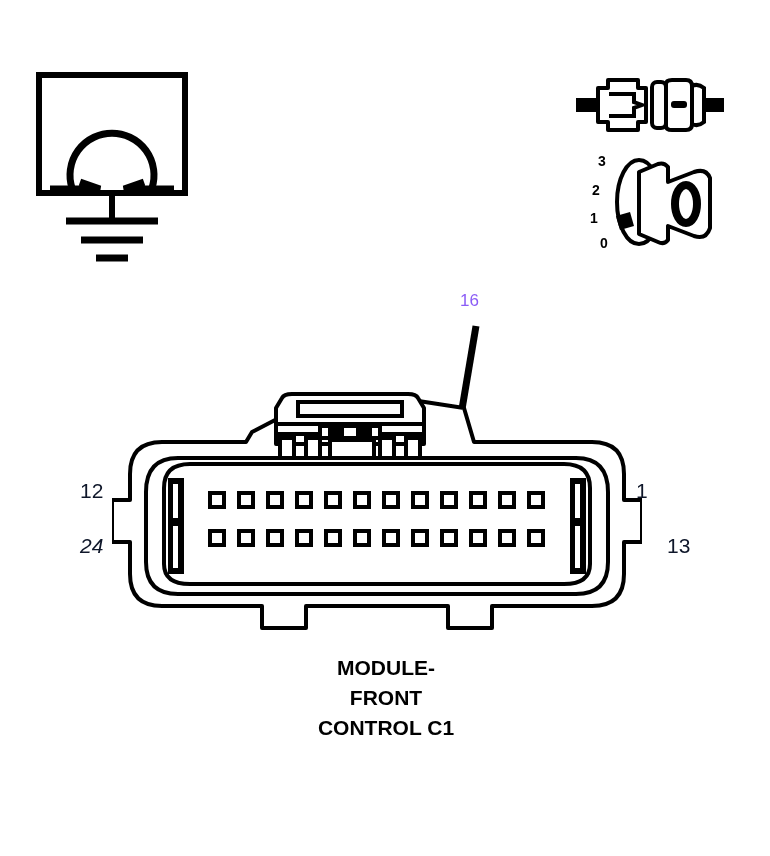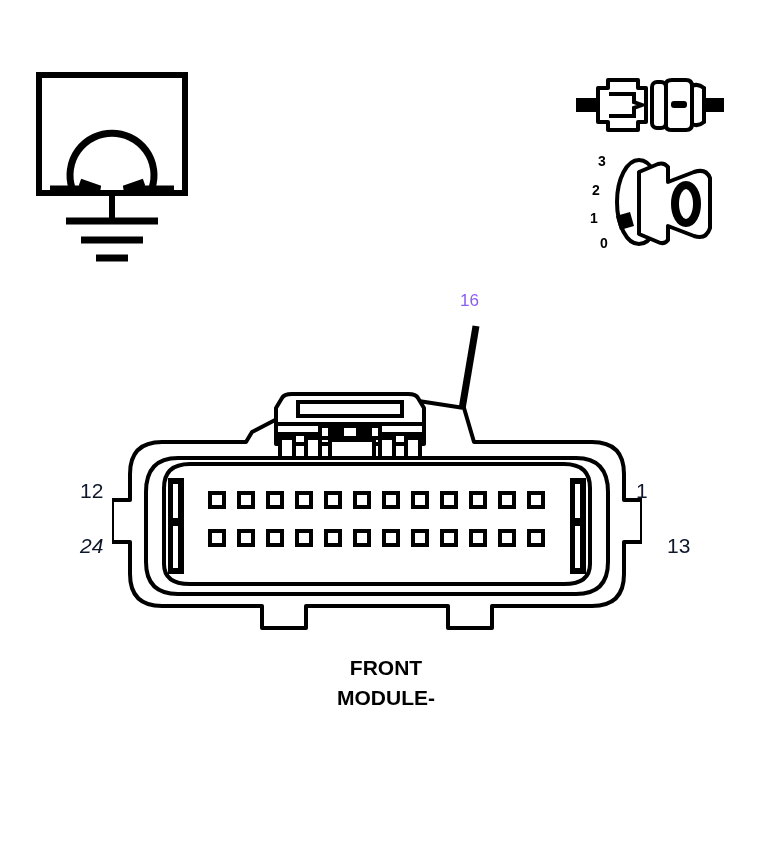--- a/index.html
+++ b/index.html
@@ -221,18 +221,19 @@
       </g>
     </svg>
   </div>
 
   <div class="abs pin-label" style="left:80px; top:480px;">12</div>
   <div class="abs pin-label" style="left:80px; top:535px;font-style:italic;">24</div>
   <div class="abs pin-label" style="left:636px; top:480px;">1</div>
   <div class="abs pin-label" style="left:667px; top:535px;">13</div>
 
   <div class="abs caption-block" style="left:0px; top:653px; width:770px;">
+    <div class="caption-line" style="padding-left:2px;">MODULE-</div>
     <div class="caption-line" style="padding-left:2px;">FRONT</div>
-    <div class="caption-line" style="padding-left:2px;">MODULE-</div>
+    <div class="caption-line" style="padding-left:2px;">CONTROL C1</div>
   </div>
 
 
 </div>
 
 </body></html>

